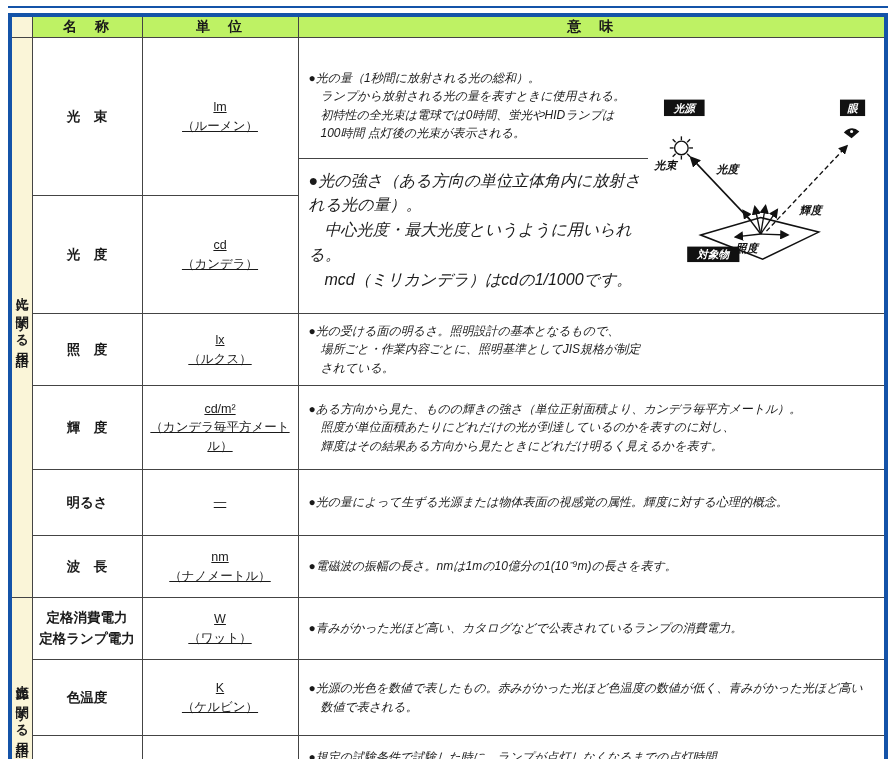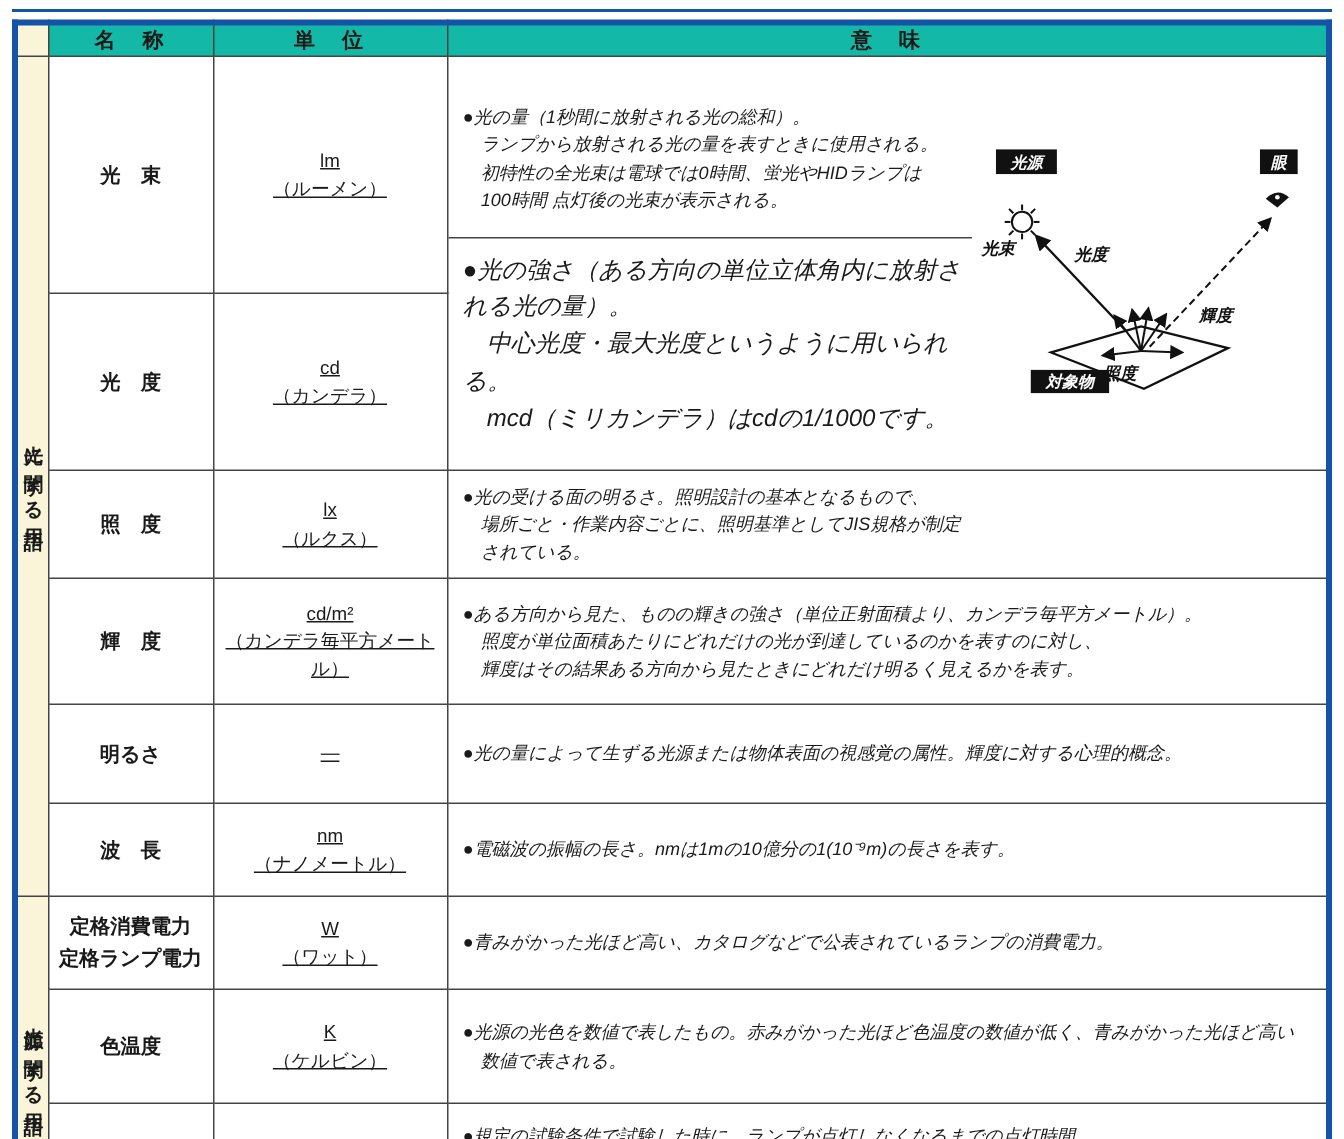--- a/index.html
+++ b/index.html
@@ -7,21 +7,21 @@
   .page{padding:6px 8px 4px 8px;}
   .top-rule{height:2px;background:#1453a8;margin-bottom:5px;}
   .title-bar{background:#1453a8;color:#fff;font-weight:bold;font-size:17px;
     text-align:center;height:24px;line-height:24px;letter-spacing:1px;margin-bottom:8px;}
   table.glossary{border-collapse:collapse;width:880px;table-layout:fixed;
     border:4px solid #1453a8;}
   col.c-group{width:22px;}
   col.c-name{width:110px;}
   col.c-unit{width:156px;}
   th,td{border:1px solid #444;box-sizing:border-box;}
-  thead th{background:#14b8a6;font-size:14px;font-weight:bold;height:22px;
+  thead th{background:#bef264;font-size:14px;font-weight:bold;height:22px;
     padding:1px 0;letter-spacing:2px;}
   th.corner{background:#faf5d8;}
   th.group{background:#faf5d8;font-weight:bold;font-size:13px;padding:0;
     vertical-align:middle;}
   th.group .vt{writing-mode:vertical-rl;text-orientation:upright;margin:0 auto;
     letter-spacing:2px;}
   td.name{ text-align:center;font-size:13.5px;font-weight:bold;vertical-align:middle;
     white-space:pre-line;line-height:1.5;padding:2px;margin-left:40px;}
   td.unit{ text-align:center;font-size:12.5px;vertical-align:middle;
     white-space:pre-line;line-height:1.5;padding:2px 1px;text-decoration:underline;}

